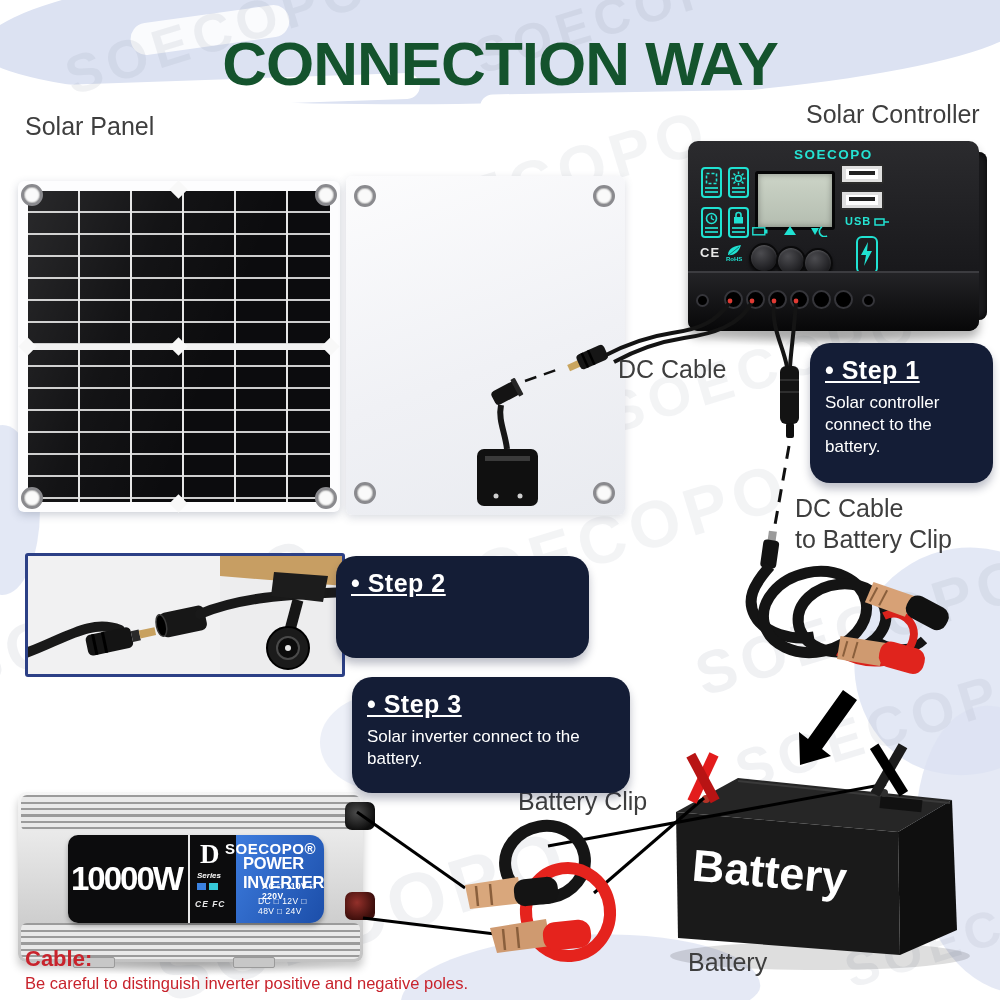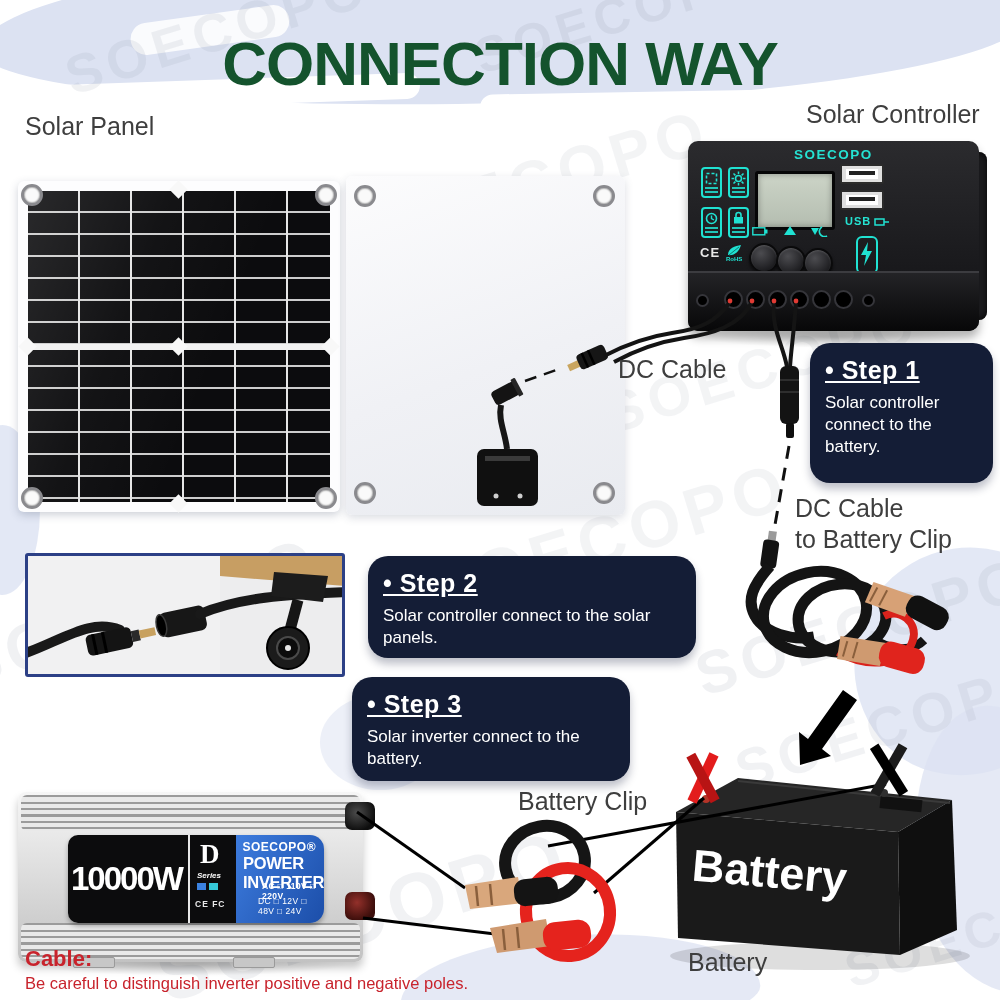--- a/index.html
+++ b/index.html
@@ -74,23 +74,23 @@
   .fins{position:absolute;left:3px;right:3px;height:36px;
         background:repeating-linear-gradient(to bottom,#9b9b9b 0 2px,#e9e9e9 2px 6.5px);border-radius:6px;}
   #inv-band{position:absolute;left:50px;top:43px;width:256px;height:88px;display:flex;z-index:2;
         box-shadow:0 3px 5px rgba(0,0,0,.3);border-radius:10px 14px 14px 10px;}
   .inv-black{flex:0 0 120px;background:#0c0c0d;border-radius:10px 0 0 10px;position:relative;}
   .inv-power{position:absolute;left:3px;top:25px;color:#fff;font-size:33px;font-weight:bold;letter-spacing:-2px;}
   .inv-d{flex:0 0 46px;background:#0c0c0d;position:relative;border-left:2px solid #e8e8e8;}
   .inv-dletter{position:absolute;left:10px;top:4px;color:#fff;font-family:"Liberation Serif",serif;font-size:27px;font-weight:bold;}
   .inv-series{position:absolute;left:7px;top:36px;color:#fff;font-size:8px;font-weight:bold;font-style:italic;}
   .inv-chip{position:absolute;width:9px;height:7px;}
-  .inv-cert{position:absolute;left:5px;top:64px;color:#e8e8e8;font-size:8.5px;font-weight:bold;letter-spacing:1px;}
+  .inv-cert{position:absolute;left:5px;top:64px;color:#e8e8e8;font-size:8.5px;font-weight:bold;letter-spacing:1px;font-style:italic;}
   .inv-blue{flex:1;background:linear-gradient(120deg,#3d7cde,#1c4ea9);border-radius:0 14px 14px 0;position:relative;color:#fff;}
-  .inv-brand{position:absolute;right:8px;top:5px;font-size:12px;font-weight:bold;letter-spacing:.5px;}
+  .inv-brand{position:absolute;right:8px;top:5px;font-size:15px;font-weight:bold;letter-spacing:.5px;}
   .inv-product{position:absolute;left:7px;top:19px;font-size:16.5px;font-weight:bold;letter-spacing:-.3px;}
   .inv-line{position:absolute;font-size:8.5px;letter-spacing:.4px;}
   .knob{position:absolute;width:30px;height:28px;border-radius:7px;z-index:1;}
   .inv-foot{position:absolute;bottom:-6px;width:40px;height:9px;background:#c7c7c7;border:1px solid #9a9a9a;border-radius:2px;}
   
   #battery-text{position:absolute;left:692px;top:848px;width:196px;z-index:5;color:#fff;
         font-size:45px;font-weight:bold;transform:rotate(5deg);letter-spacing:0;}
   .shadow{position:absolute;border-radius:50%;z-index:1;
         background:radial-gradient(ellipse at center, rgba(0,0,0,.18), rgba(0,0,0,0) 70%);}
   
@@ -414,25 +414,24 @@
       <rect x="543" y="921" width="48" height="28" rx="12" fill="#e5231d" transform="rotate(-6 567 935)"></rect>
     </g>
   </svg>
 
   <div id="battery-text">Battery</div>
 
   <div class="step" style="left:810px;top:343px;width:183px;height:140px;">
     <h3>• Step 1</h3>
     <p>Solar controller connect to the battery.</p>
   </div>
-  <div class="step" style="left:368px;top:556px;width:328px;height:102px;">
+  <div class="step" style="left:336px;top:556px;width:253px;height:102px;">
     <h3>• Step 2</h3>
-    <p>Solar controller connect to the solar panels.</p>
-  </div>
-  <div class="step" style="left:352px;top:677px;width:278px;height:104px;">
+  </div>
+  <div class="step" style="left:352px;top:677px;width:278px;height:116px;">
     <h3>• Step 3</h3>
     <p>Solar inverter connect to the battery.</p>
   </div>
 
   <div class="note-h">Cable:</div>
   <div class="note-b">Be careful to distinguish inverter positive and negative poles.</div>
 
 </div>
 
 </body></html>

